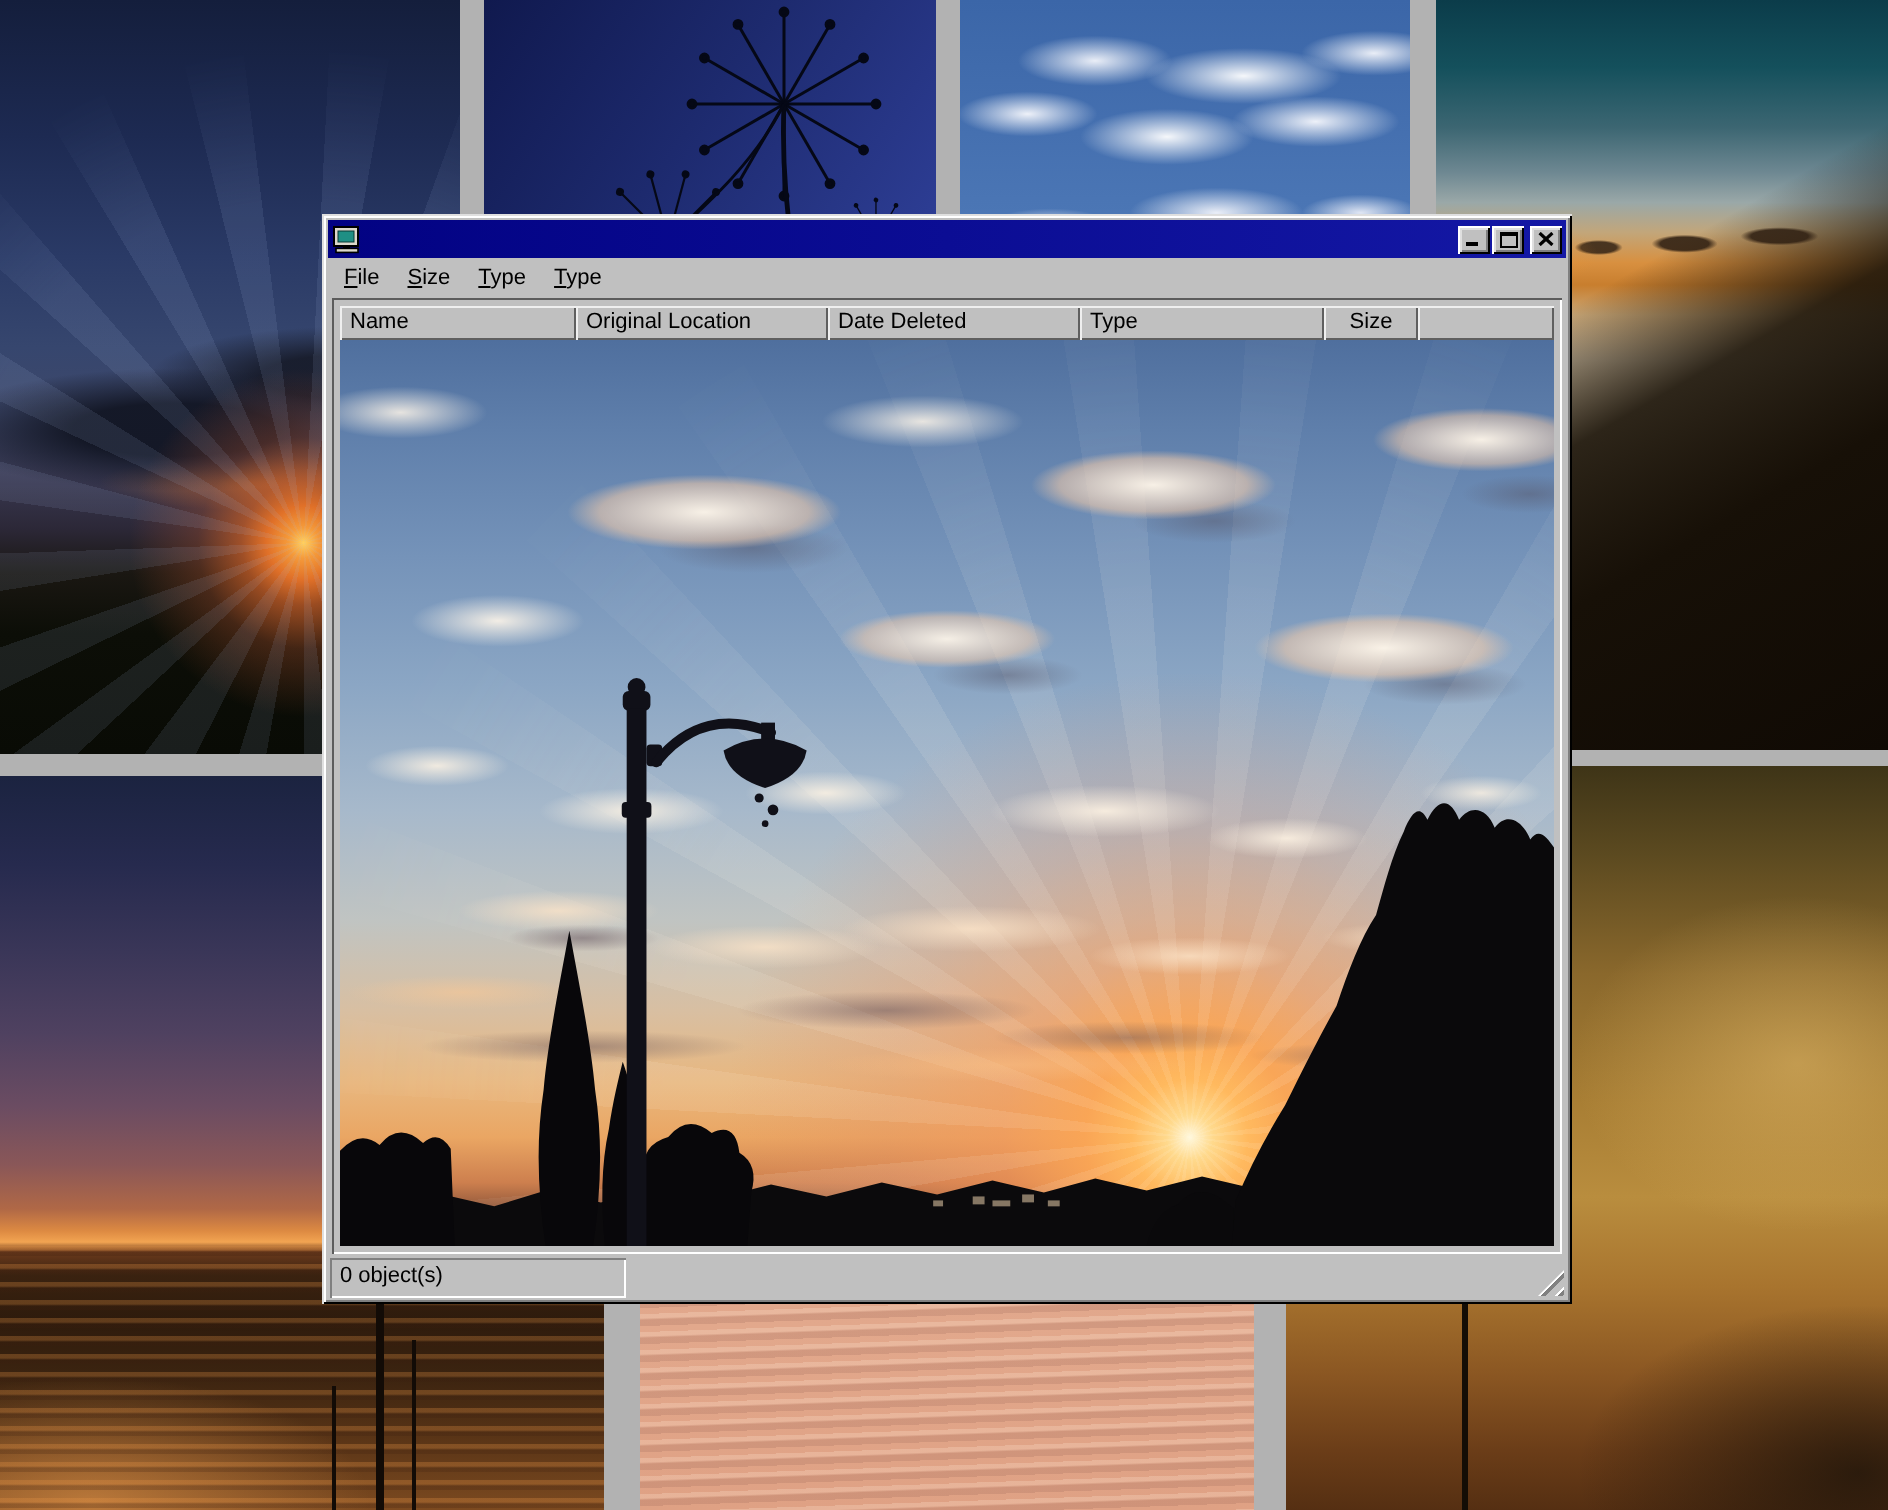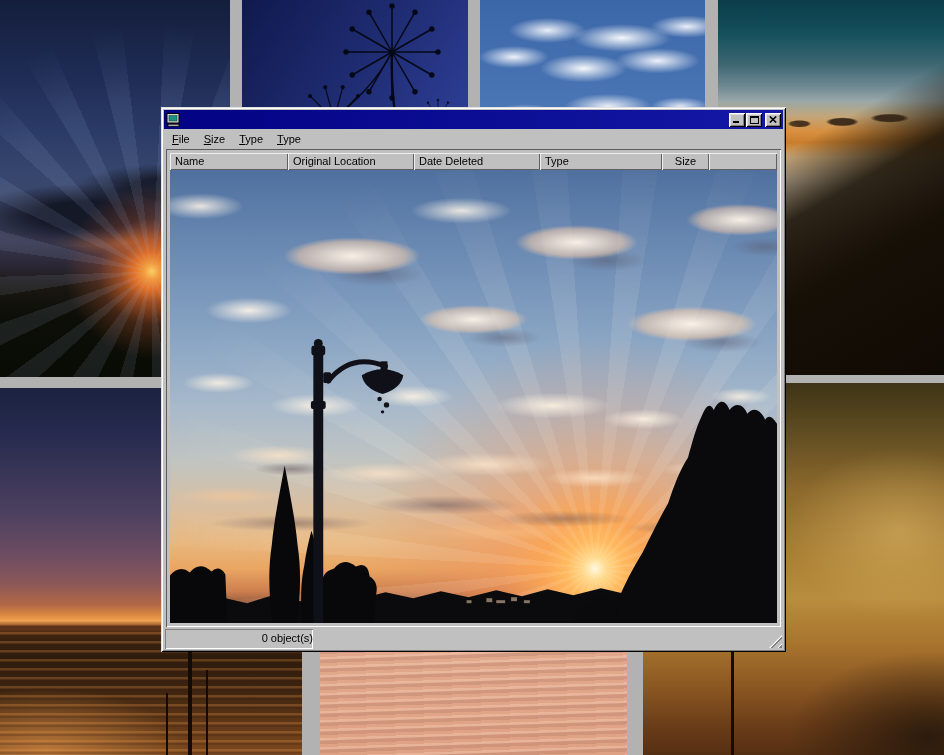--- a/index.html
+++ b/index.html
@@ -137,21 +137,21 @@
       radial-gradient(ellipse 110px 14px at 45% 74%, rgba(96,78,88,.5), rgba(96,78,88,0) 68%),
       radial-gradient(ellipse 120px 12px at 20% 78%, rgba(96,78,88,.45), rgba(96,78,88,0) 68%),
       radial-gradient(ellipse 100px 12px at 65% 77%, rgba(96,78,88,.45), rgba(96,78,88,0) 68%),
       radial-gradient(ellipse 90px 10px at 85% 79%, rgba(96,78,88,.4), rgba(96,78,88,0) 68%),
       radial-gradient(ellipse 80px 12px at 10% 72%, rgba(248,200,150,.6), rgba(248,200,150,0) 72%),
       radial-gradient(ellipse 130px 12px at 55% 80%, rgba(250,190,130,.55), rgba(250,190,130,0) 72%);}
   .silhouettes{position:absolute;inset:0;width:100%;height:100%;}
   .statusbar{height:20px;flex:0 0 20px;margin-top:2px;display:flex;gap:4px;padding:0 1px;position:relative;}
   .spanel{box-sizing:border-box;font-size:11px;line-height:19px;padding-left:5px;color:#000;
     box-shadow:inset 1px 1px 0 #808080, inset -1px -1px 0 #fff;white-space:nowrap;overflow:hidden;}
-  .spanel.objects{width:148px;flex:0 0 148px;text-align:right;}
+  .spanel.objects{width:148px;flex:0 0 148px;}
   .spanel.bytes{flex:1;}
   .grip{position:absolute;right:1px;bottom:1px;width:13px;height:13px;
     background:repeating-linear-gradient(135deg, rgba(0,0,0,0) 0 3px, #fff 3px 4px, #808080 4px 6px);
     clip-path:polygon(100% 0, 100% 100%, 0 100%);}
 </style>
 </head>
 <body>
 
 <div>
 

